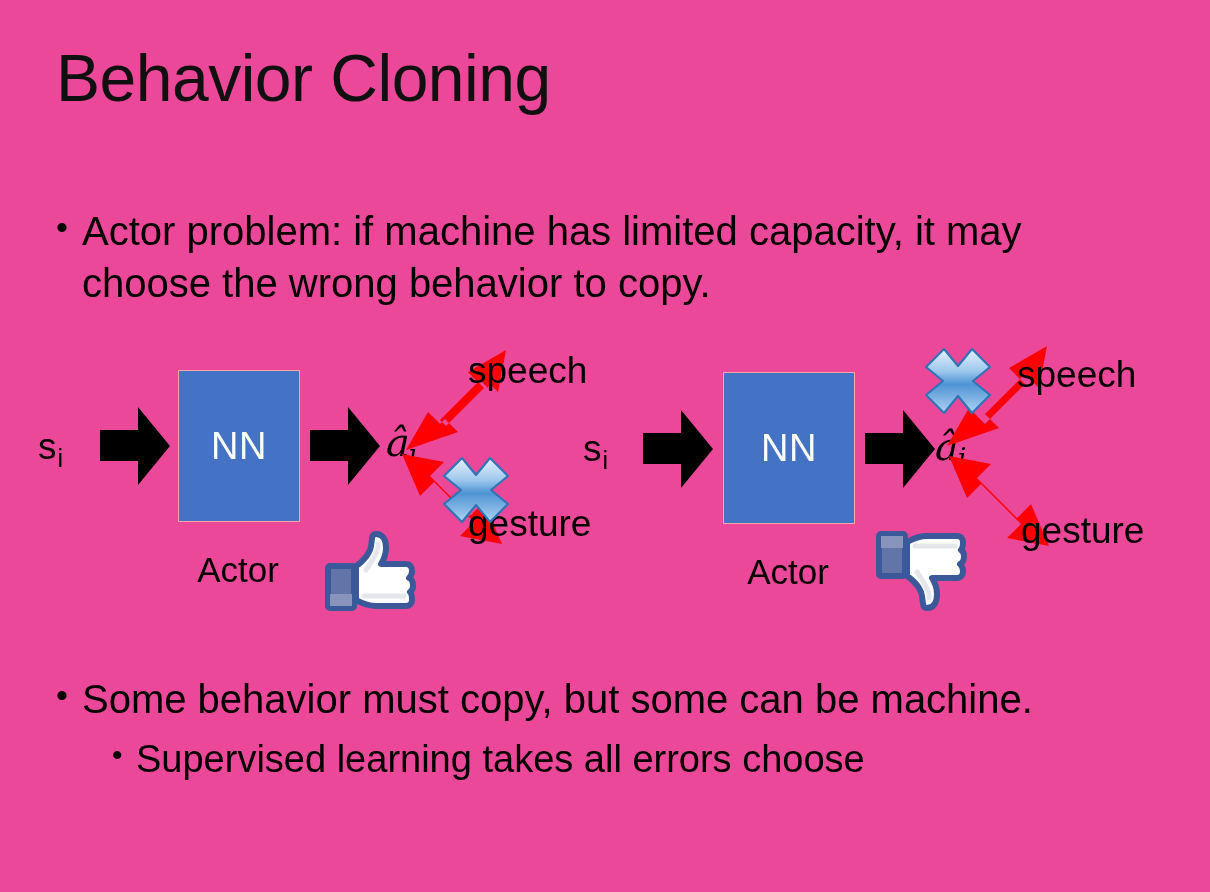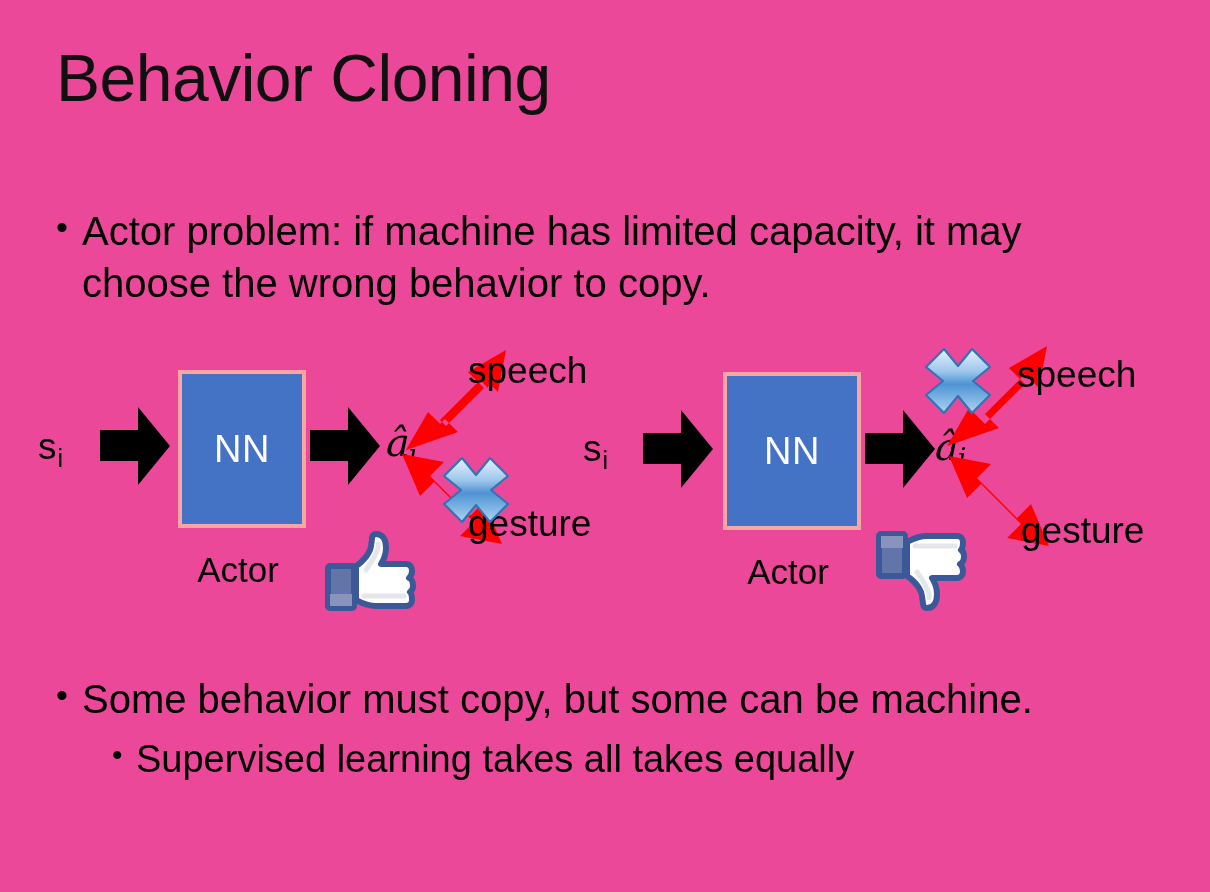--- a/index.html
+++ b/index.html
@@ -102,21 +102,21 @@
     position: absolute;
     width: 70px;
     height: 86px;
   }
   .block-arrow svg { display: block; width: 100%; height: 100%; }
 
   
   .nn-box {
     position: absolute;
     background: #4472C4;
-    border: 4px solid #fca5a5;
+    border: 1px solid #fca5a5;
     display: flex;
     align-items: center;
     justify-content: center;
   }
   .nn-label {
     color: #ffffff;
     font-size: 38px;
     line-height: 1;
     letter-spacing: 0.5px;
   }
@@ -333,17 +333,17 @@
   <div class="bullet-block" id="bullet-bottom-1">
     <div class="bullet-row">
       <span class="bullet-dot">•</span>
       <span class="bullet-text">Some behavior must copy, but some can be machine.</span>
     </div>
   </div>
 
   <div class="bullet-block" id="bullet-bottom-2">
     <div class="bullet-row">
       <span class="bullet-dot">•</span>
-      <span class="bullet-text">Supervised learning takes all takes equally</span>
+      <span class="bullet-text">Supervised learning takes all errors choose</span>
     </div>
   </div>
 
 </div>
 
 </body></html>

